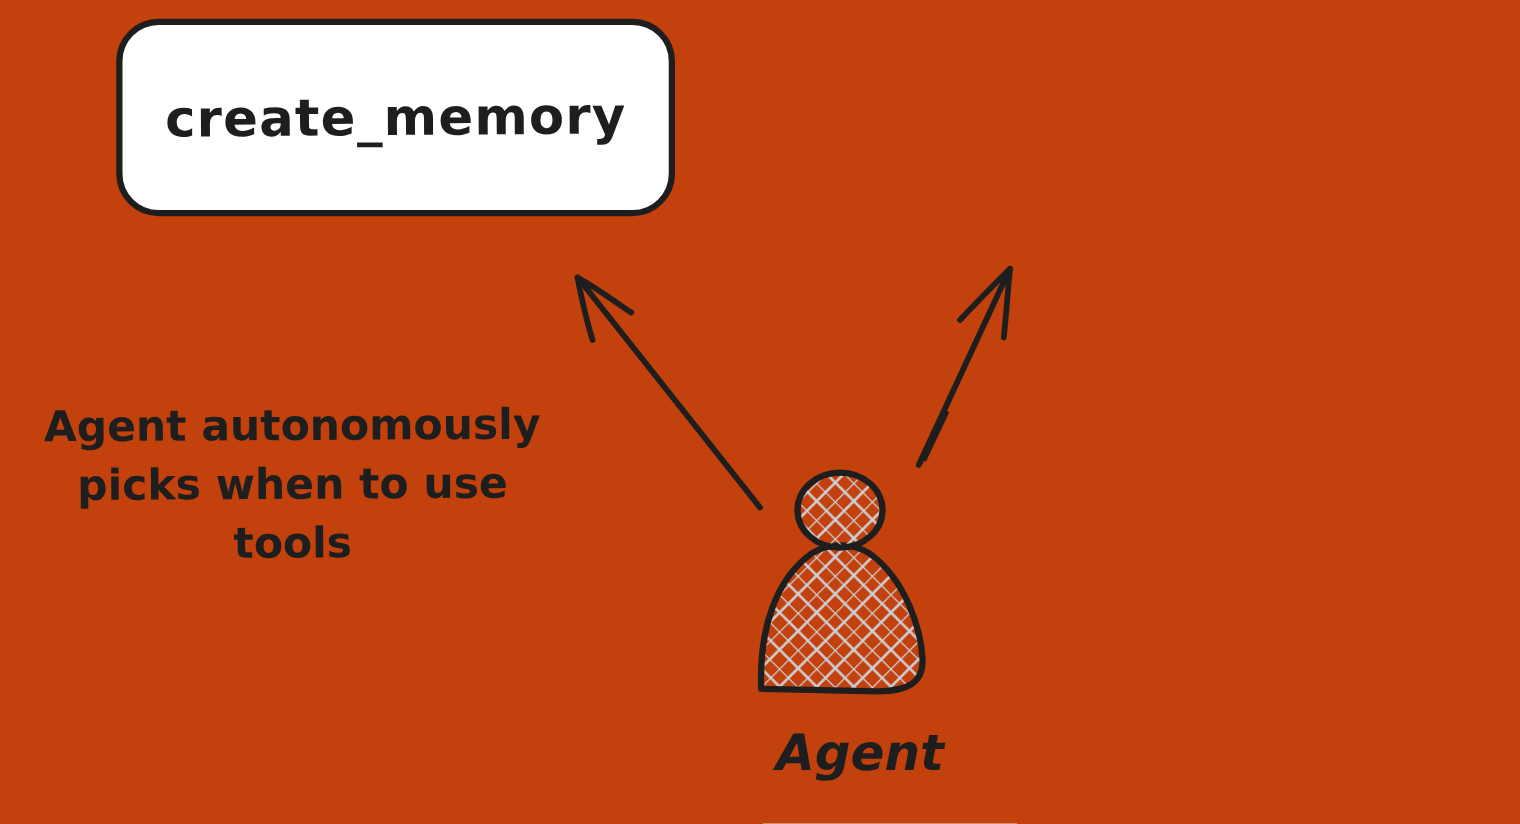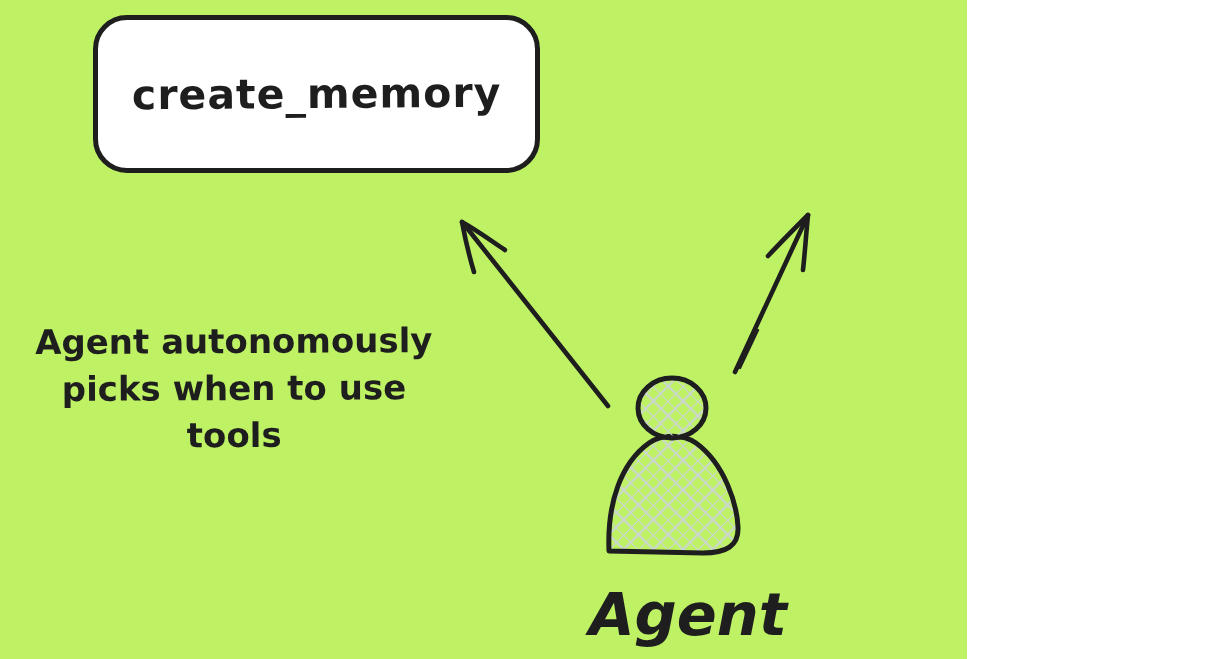--- a/index.html
+++ b/index.html
@@ -3,23 +3,23 @@
 <meta charset="utf-8">
 <style>
   html, body {
     margin: 0;
     padding: 0;
     background: #ffffff;
     font-family: "DejaVu Sans", sans-serif;
   }
   .canvas {
     position: relative;
-    width: 967px;
+    width: 1216px;
     height: 659px;
-    background: #bef264;
+    background: #c2410c;
     overflow: hidden;
   }
   .sketch-layer {
     position: absolute;
     left: 0;
     top: 0;
     width: 1216px;
     height: 659px;
   }
   .tool-box {
@@ -63,21 +63,21 @@
     font-weight: 700;
     color: #1e1e1e;
     transform: rotate(-0.3deg);
   }
   .actor-label {
     position: absolute;
     left: 588px;
     top: 580px;
     width: 200px;
     text-align: center;
-    font-size: 59px;
+    font-size: 40px;
     font-weight: 700;
     font-style: italic;
     color: #1e1e1e;
   }
 </style>
 </head>
 <body>
 
 <div class="canvas">
 

